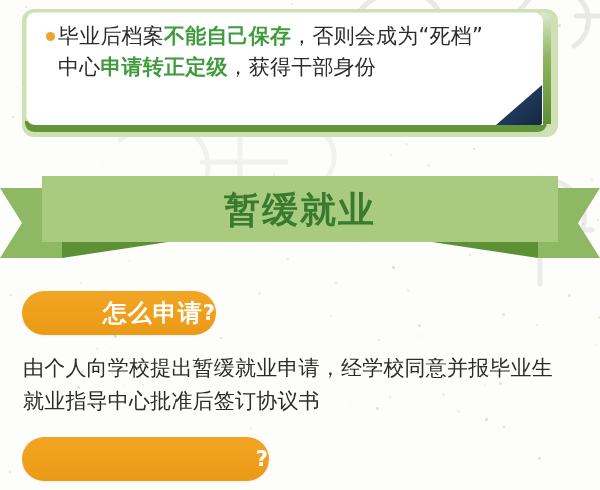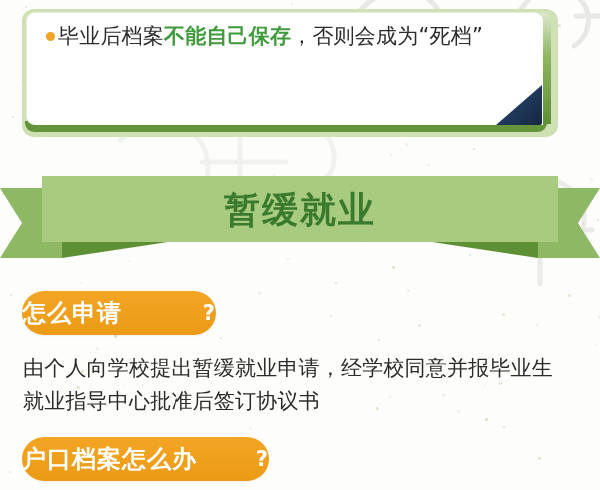--- a/index.html
+++ b/index.html
@@ -167,21 +167,21 @@
     position: absolute;
     z-index: 12;
     background: linear-gradient(180deg, #f2a524 0%, #eb9a15 100%);
     border-radius: 22px;
     color: #ffffff;
     font-size: 24px;
     font-weight: 700;
     letter-spacing: 1px;
     display: flex;
     align-items: center;
-    justify-content: space-between;
+    justify-content: flex-end;
     box-shadow: 0 1px 2px rgba(0,0,0,.06);
   }
   #pill-apply {
     left: 22px;
     top: 291px;
     width: 194px;
     height: 44px;
   }
   #pill-hukou {
     left: 22px;
@@ -245,20 +245,25 @@
   <div class="card-list">
 
     <div class="card-line">
       <span class="bullet-dot"></span>
       <span class="txt">
         <span>毕业后档案</span><span class="hl">不能自己保存</span><span>，否则会成为“死档”</span>
       </span>
     </div>
 
 
+    <div class="card-line indent">
+      <span class="txt">
+        <span>中心</span><span class="hl">申请转正定级</span><span>，获得干部身份</span>
+      </span>
+    </div>
   </div>
 </div>
 
 <svg id="ribbon" viewBox="0 0 600 104">
 
   <polygon points="0,28 62,28 62,98 0,98 22,63" fill="#8fb864"></polygon>
 
   <polygon points="538,28 600,28 578,63 600,98 538,98" fill="#8fb864"></polygon>
 
   <polygon points="62,82 62,98 168,82" fill="#5d8f35"></polygon>
@@ -273,21 +278,20 @@
 </svg>
 
 <div class="pill" id="pill-apply">
   <span>怎么申请</span>
     <span class="qmark">?</span>
 </div>
 
 <div id="answer-apply">由个人向学校提出暂缓就业申请，经学校同意并报毕业生就业指导中心批准后签订协议书</div>
 
 <div class="pill" id="pill-hukou">
-  <span>户口档案怎么办</span>
     <span class="qmark">?</span>
 </div>
 
 <div id="texture">
     <div class="speck" style="width: 2.5px; height: 2.5px; left: 485px; top: 418px; opacity: 0.51;"></div>
     <div class="speck" style="width: 1.1px; height: 1.1px; left: 110px; top: 347px; opacity: 0.34;"></div>
     <div class="speck" style="width: 1.8px; height: 1.8px; left: 335px; top: 282px; opacity: 0.45;"></div>
     <div class="speck" style="width: 2.7px; height: 2.7px; left: 281px; top: 48px; opacity: 0.15;"></div>
     <div class="speck" style="width: 2.8px; height: 2.8px; left: 183px; top: 309px; opacity: 0.34;"></div>
     <div class="speck" style="width: 1.1px; height: 1.1px; left: 205px; top: 36px; opacity: 0.53;"></div>

